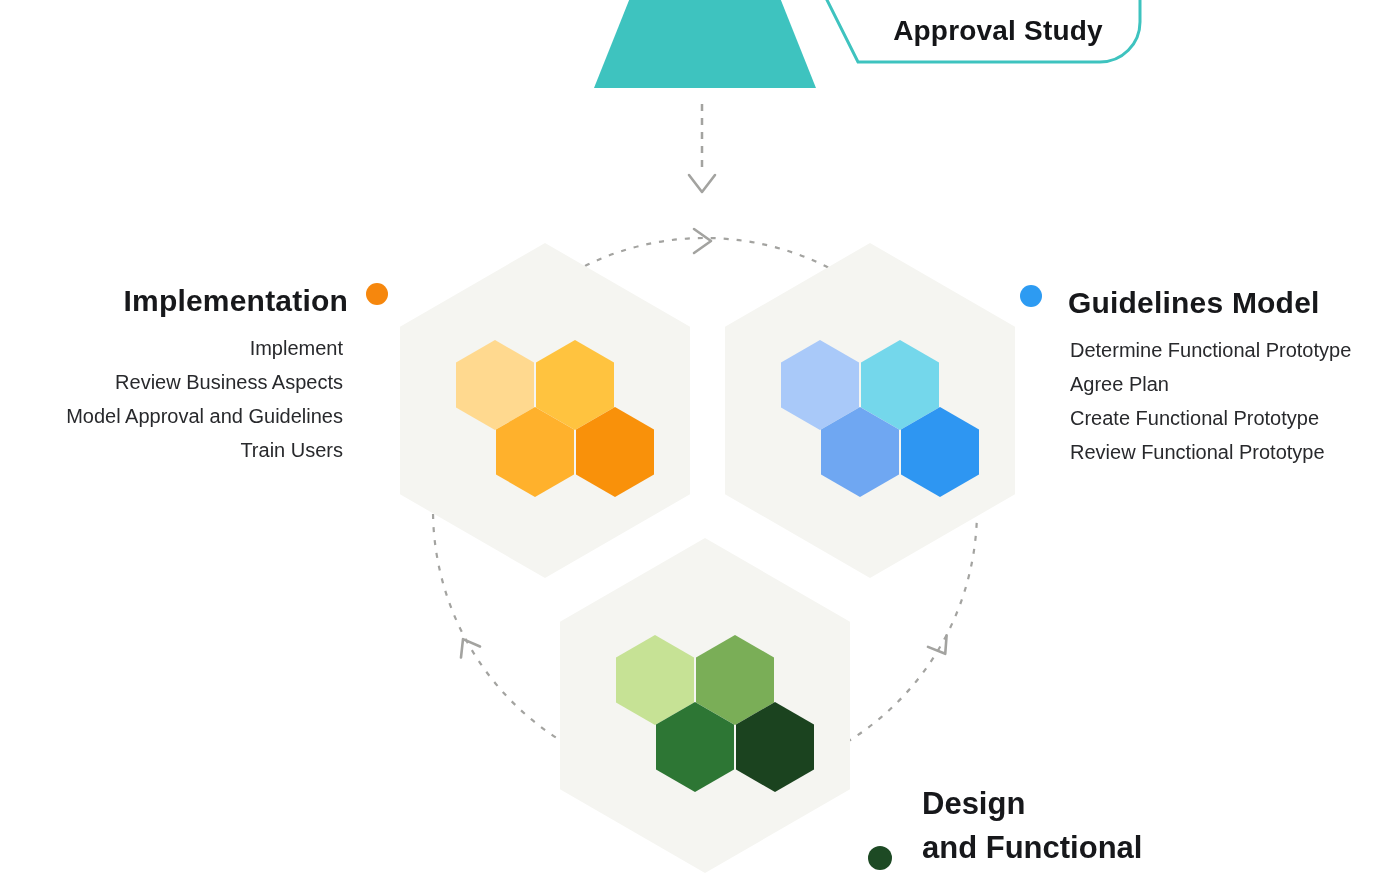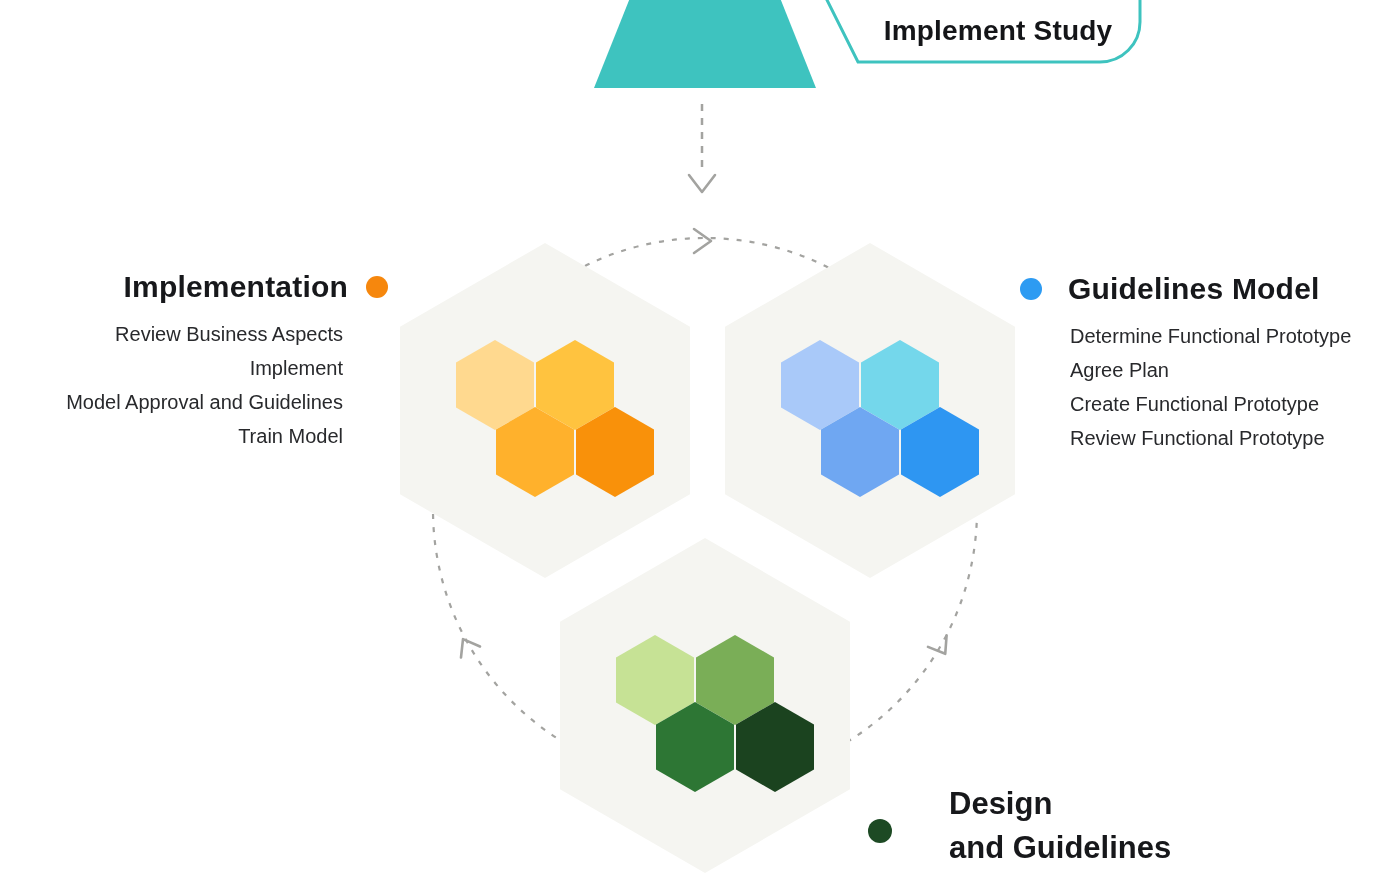--- a/index.html
+++ b/index.html
@@ -28,36 +28,36 @@
   .hex.p2 { left:136px; top:97px; }
   .hex.p3 { left:96px;  top:164px; }
   .hex.p4 { left:176px; top:164px; }
 
   .dash-circle { stroke-dasharray:5 8; stroke-width:2.2; fill:none; }
   .dash-line   { stroke-dasharray:7 7; stroke-width:2.5; fill:none; }
   .chev        { fill:none; stroke-width:2.6; stroke-linecap:round; stroke-linejoin:round; }
 
   
   .label-block { position:absolute; }
-  .title { font-size:30px; font-weight:700; color:#17181B; letter-spacing:.2px; white-space:nowrap; }
+  .title { font-size:30px; font-weight:700; color:#17181B; letter-spacing:.2px; white-space:nowrap;margin-top:14px; }
   .dot { width:22px; height:22px; border-radius:50%; display:inline-block; flex:0 0 auto; }
 
   .title-row { display:flex; align-items:center; }
   .title-row.end   { justify-content:flex-end; }
   .title-row.end .dot   { margin-left:18px; }
   .title-row.start .dot { margin-right:26px; }
 
   .items { list-style:none; font-size:20px; color:#28292C; line-height:34px; font-weight:400; margin-top:13px; }
   .items.right { text-align:right; padding-right:45px; }
   .items.left  { text-align:left;  padding-left:50px; }
 
   #impl-block { left:20px;   top:270px; width:368px; }
   #func-block { left:1020px; top:272px; width:380px; }
 
-  #design-block { left:868px; top:782px; display:flex; align-items:center;gap:27px; }
+  #design-block { left:868px; top:782px; display:flex; align-items:flex-end; }
   #design-block .dot { width:24px; height:24px; margin-top:10px; margin-right:30px; }
   #design-block .title-lines { font-size:31px; font-weight:700; color:#17181B; line-height:44px; }
 
   .bs-label {
     position:absolute; left:852px; top:8px; width:292px; height:46px;
     line-height:46px; text-align:center;
     font-size:28px; font-weight:700; color:#141518; letter-spacing:.2px;
   }
 </style>
 </head>
@@ -90,57 +90,57 @@
     <div class="hex p4" style="background-color: rgb(27, 67, 31);"></div>
   </div>
 
   <svg class="abs" width="1391" height="230" viewBox="0 0 1391 230">
     <path d="M 858 62 L 1100 62 A 40 40 0 0 0 1140 22 L 1140 -30 L 812 -30 Z" fill="#ffffff" stroke-width="3" stroke="#3EC3BF"></path>
     <polygon points="705,-190 594,88 816,88" fill="#3EC3BF"></polygon>
     <line x1="702" y1="104" x2="702" y2="168" class="dash-line" stroke="#A3A3A0"></line>
     <polyline points="-13,-9 0,8 13,-9" transform="translate(702,184)" class="chev" stroke="#A3A3A0"></polyline>
   </svg>
 
-  <div class="bs-label">Implement Study</div>
+  <div class="bs-label">Approval Study</div>
 
   <svg class="abs" width="1391" height="887" viewBox="0 0 1391 887">
     <g class="chev" stroke="#A3A3A0">
       <polyline points="-9,-12 8,0 -9,12" transform="translate(703,241)"></polyline>
       <polyline points="-11,-7 0,8 11,-7" transform="translate(941,647) rotate(-32)"></polyline>
       <polyline points="-11,-7 0,8 11,-7" transform="translate(467,646) rotate(150)"></polyline>
     </g>
   </svg>
 
   <div class="label-block" id="impl-block">
     <div class="title-row end">
       <span class="title">Implementation</span>
       <span class="dot" style="background-color: rgb(246, 135, 13);"></span>
     </div>
     <ul class="items right">
+      <li>Implement</li>
       <li>Review Business Aspects</li>
-      <li>Implement</li>
       <li>Model Approval and Guidelines</li>
-      <li>Train Model</li>
+      <li>Train Users</li>
     </ul>
   </div>
 
   <div class="label-block" id="func-block">
     <div class="title-row start">
       <span class="dot" style="background-color: rgb(45, 155, 242);"></span>
       <span class="title">Guidelines Model</span>
     </div>
     <ul class="items left">
       <li>Determine Functional Prototype</li>
       <li>Agree Plan</li>
       <li>Create Functional Prototype</li>
       <li>Review Functional Prototype</li>
     </ul>
   </div>
 
   <div class="label-block" id="design-block">
     <span class="dot" style="background-color: rgb(29, 74, 36);"></span>
     <div class="title-lines">
       <div>Design</div>
-      <div>and Guidelines</div>
+      <div>and Functional</div>
     </div>
   </div>
 
 </div>
 
 </body></html>

